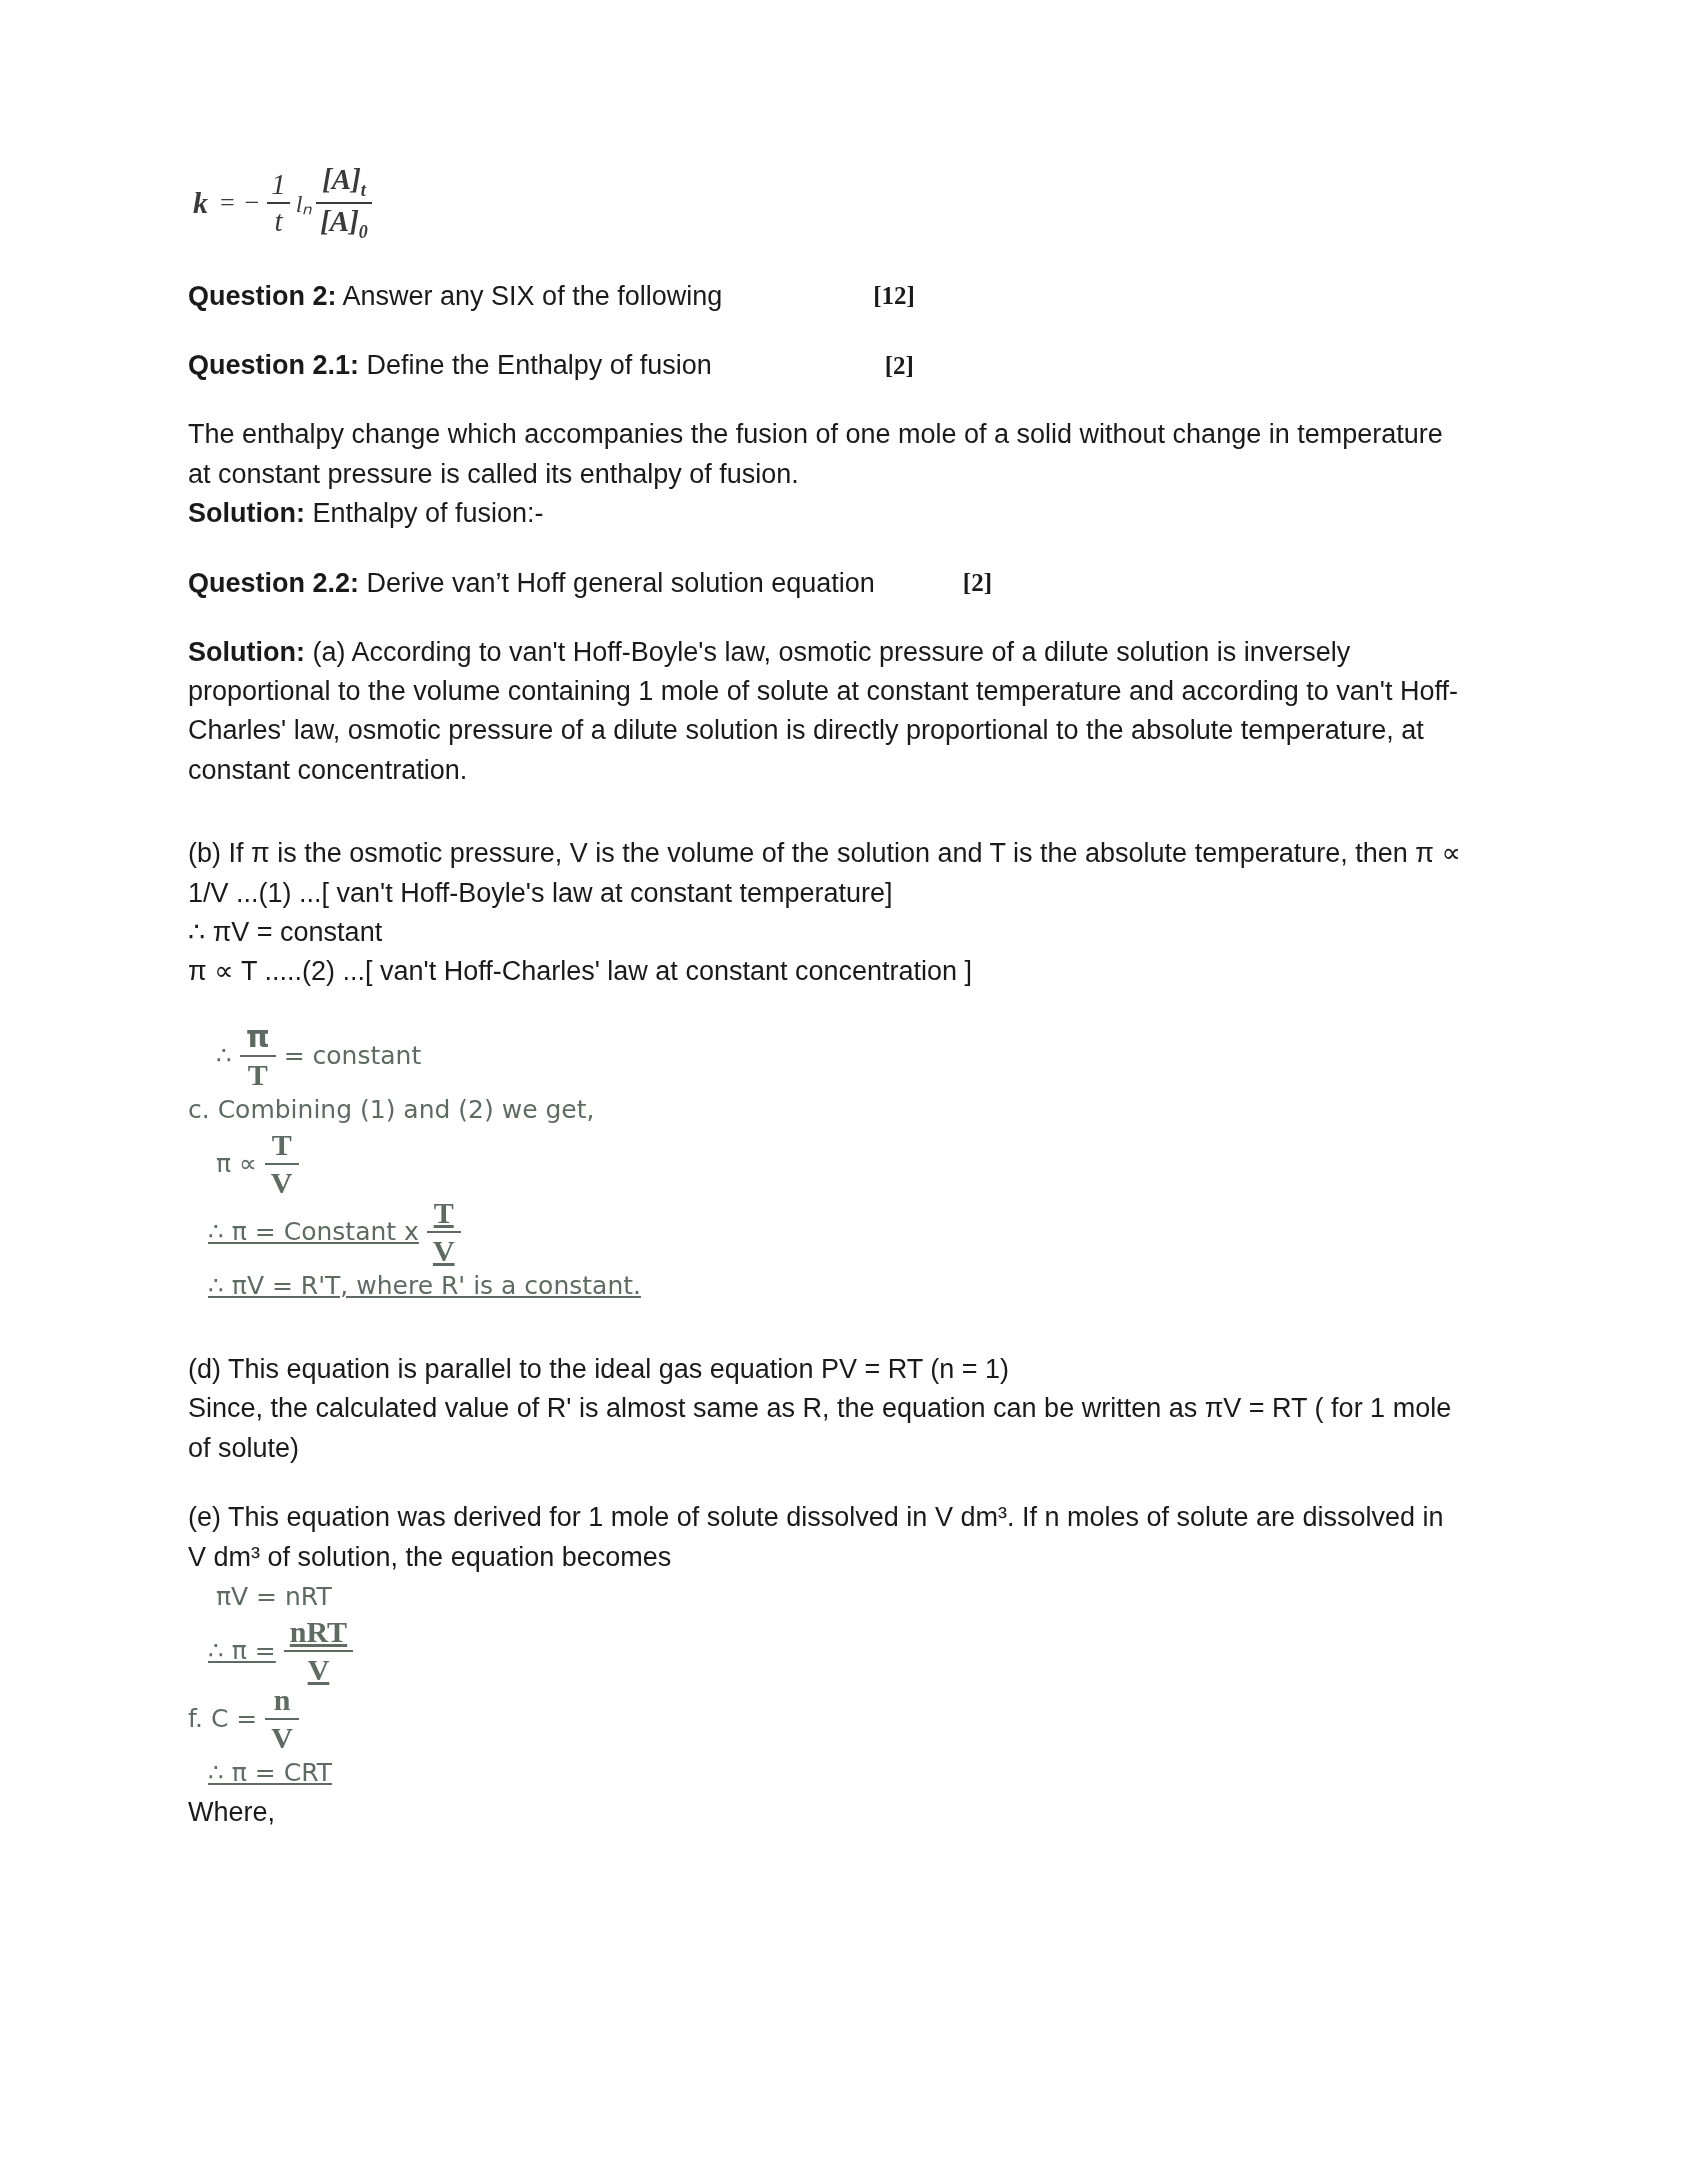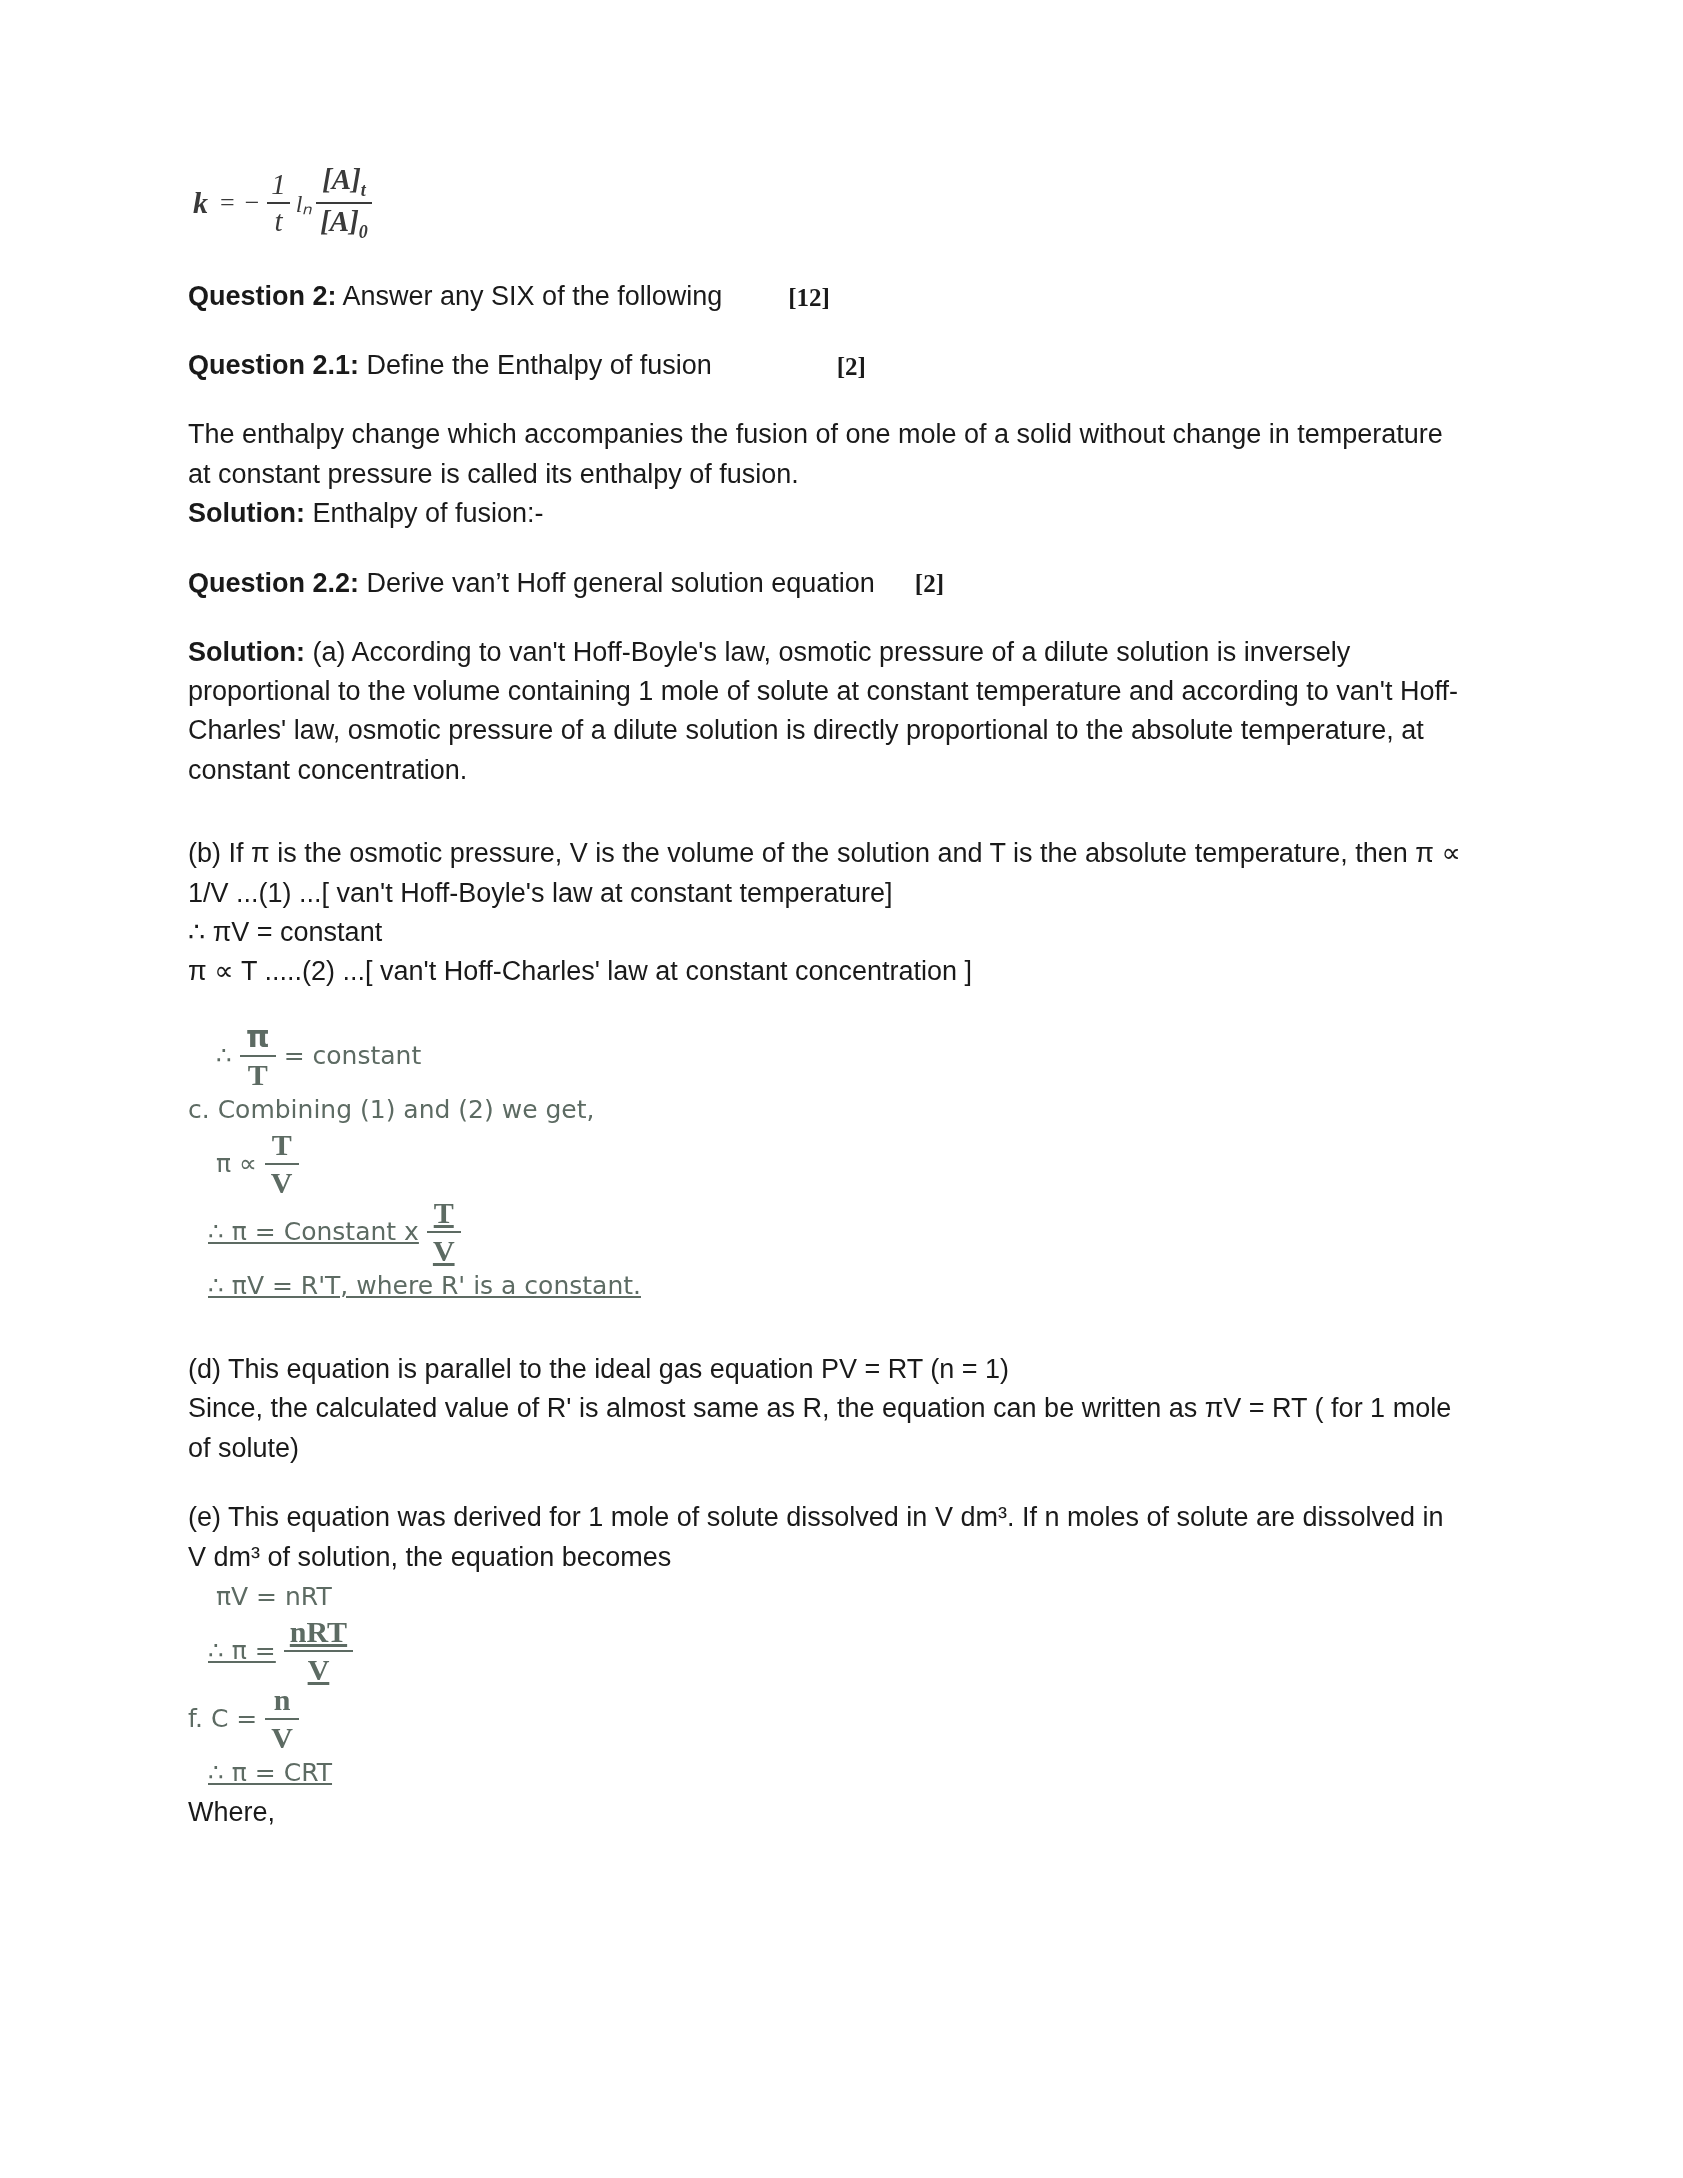--- a/index.html
+++ b/index.html
@@ -62,21 +62,22 @@
   .topformula .ln { margin: 0 4px 0 6px; font-size: 24px; }
   .topformula .brk { font-weight: 700; font-style: italic; text-align: center; }
   .topformula sub { font-size: 0.62em; }
 
   
   .qline {
     font-size: 27px;
     line-height: 1.45;
     margin: 0;
     display: flex;
-    align-items: flex-end;
+    align-items: center;
+    gap: 48px;
   }
   .qline .qtext { white-space: nowrap; }
   .qline .marks {
     font-family: "Liberation Serif", serif;
     font-weight: 700;
     font-size: 25px;
     white-space: nowrap;
   }
   b, .bold { font-weight: 700; }
 
@@ -145,21 +146,21 @@
         <span class="num brk"><span>[A]</span><sub>t</sub></span>
         <span class="bar"></span>
         <span class="den brk"><span>[A]</span><sub>0</sub></span>
       </span>
     </div>
 
     <div class="sp-md"></div>
 
     <div class="qline">
       <span class="qtext"><b>Question 2:</b><span> Answer any SIX of the following</span></span>
-      <span class="marks" style="margin-left:66px">[12]</span>
+      <span class="marks" style="margin-left:103px">[12]</span>
     </div>
 
     <div class="sp-md"></div>
 
     <div class="qline">
       <span class="qtext"><b>Question 2.1:</b><span> Define the Enthalpy of fusion</span></span>
       <span class="marks" style="margin-left:125px">[2]</span>
     </div>
 
     <div class="sp-md"></div>

